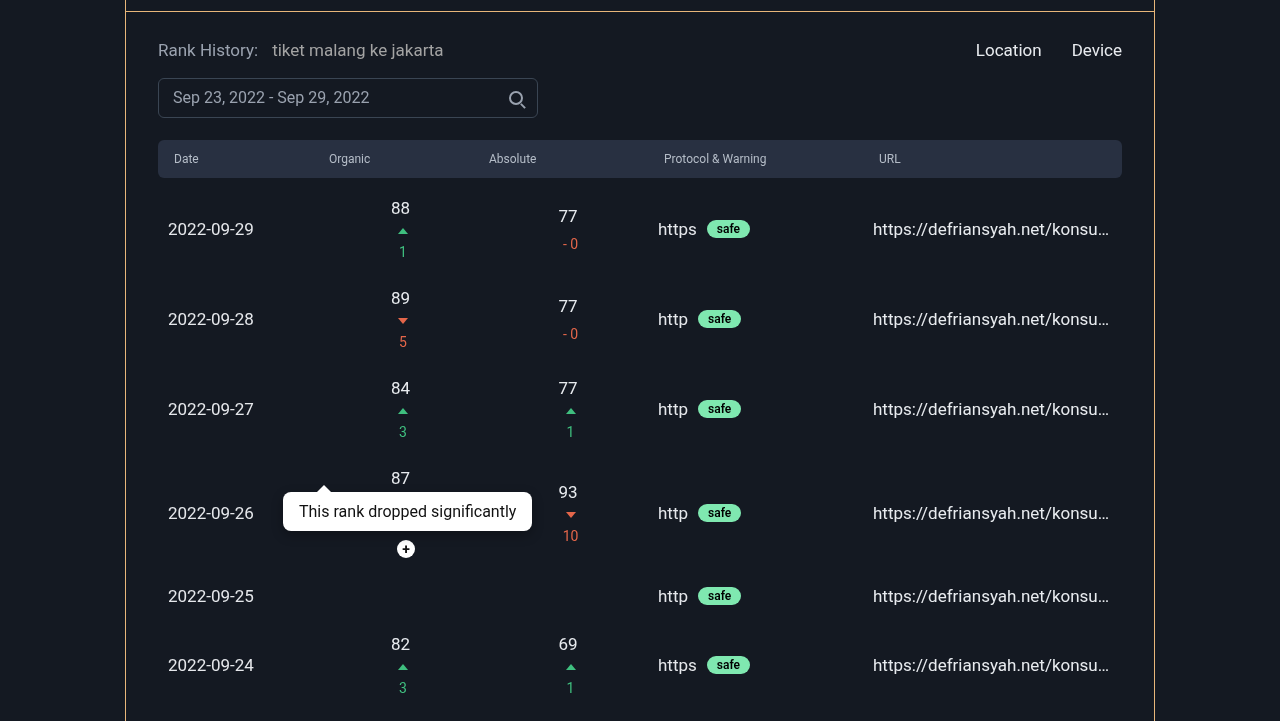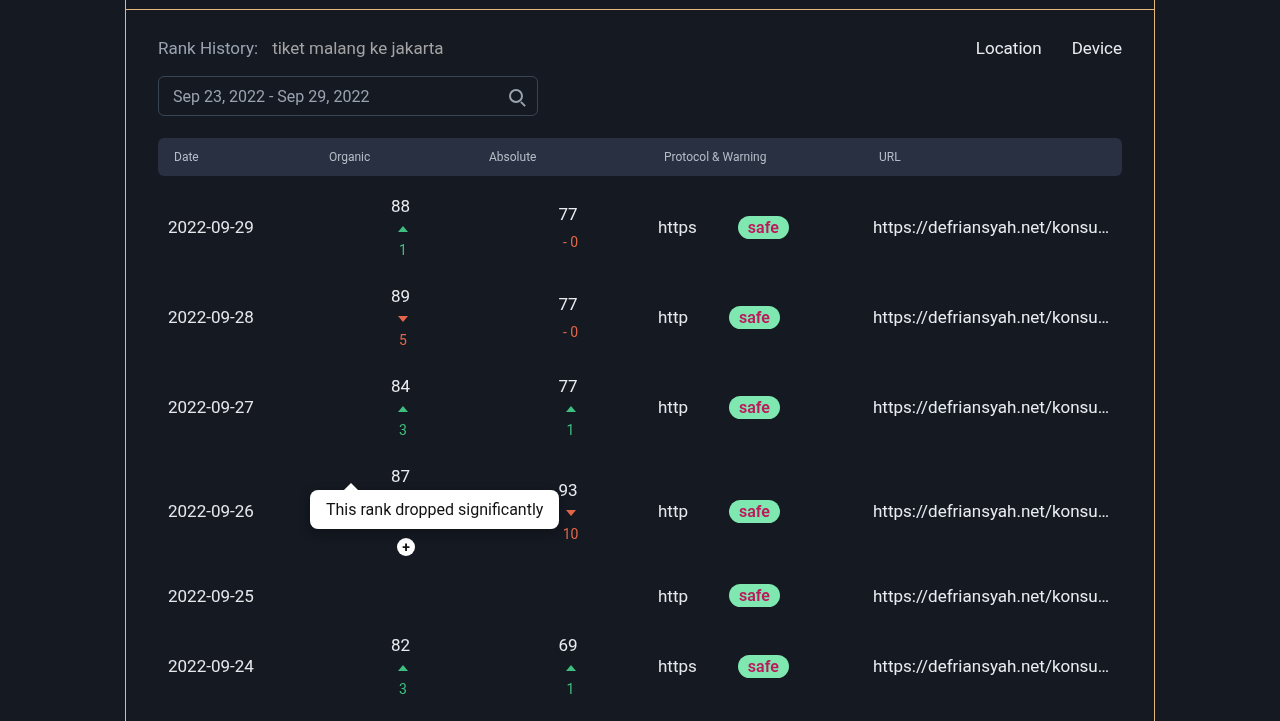--- a/index.html
+++ b/index.html
@@ -95,40 +95,39 @@
   .delta { font-size: 14px; }
   .delta.up { color: #3fbf7f; }
   .delta.down { color: #e4664a; }
   .delta.zero { color: #e4664a; }
   .plus-btn {
     width: 18px; height: 18px; border-radius: 50%;
     background: #fff; color: #111; font-weight: bold;
     display: flex; align-items: center; justify-content: center;
     font-size: 14px; cursor: pointer; margin-left: 6px;
   }
-  .proto { display: flex; align-items: center; gap: 4px; }
+  .proto { display: flex; align-items: center; gap: 10px; }
   .badge {
     background: #7fe8b0;
-    color: #be185d;
-    font-size: 16px;
+    color: #000000;
+    font-size: 12px;
     padding: 2px 10px;
     border-radius: 999px;
     font-weight: 600;
-    margin-left: 37px;
   }
   .url {
     color: #e8ebef;
     white-space: nowrap;
     overflow: hidden;
     text-overflow: ellipsis;
   }
   .tooltip {
     position: absolute;
     top: 38px;
-    left: 152px;
+    left: 125px;
     background: #fff;
     color: #111;
     padding: 10px 16px;
     border-radius: 8px;
     font-size: 16px;
     white-space: nowrap;
     box-shadow: 0 4px 12px rgba(0,0,0,.3);
     z-index: 5;
   }
   .tooltip::before {

